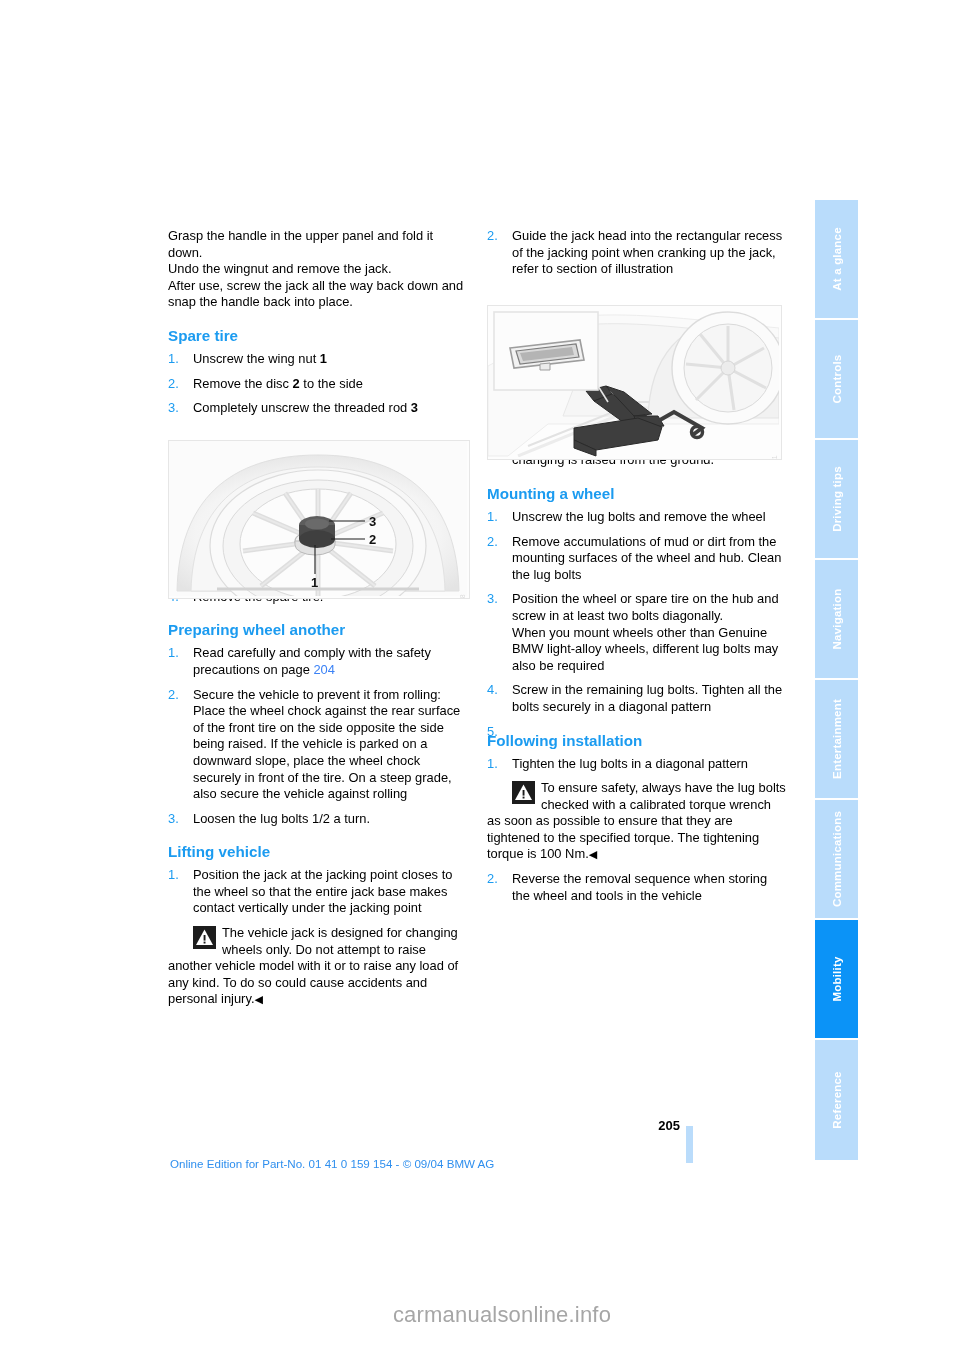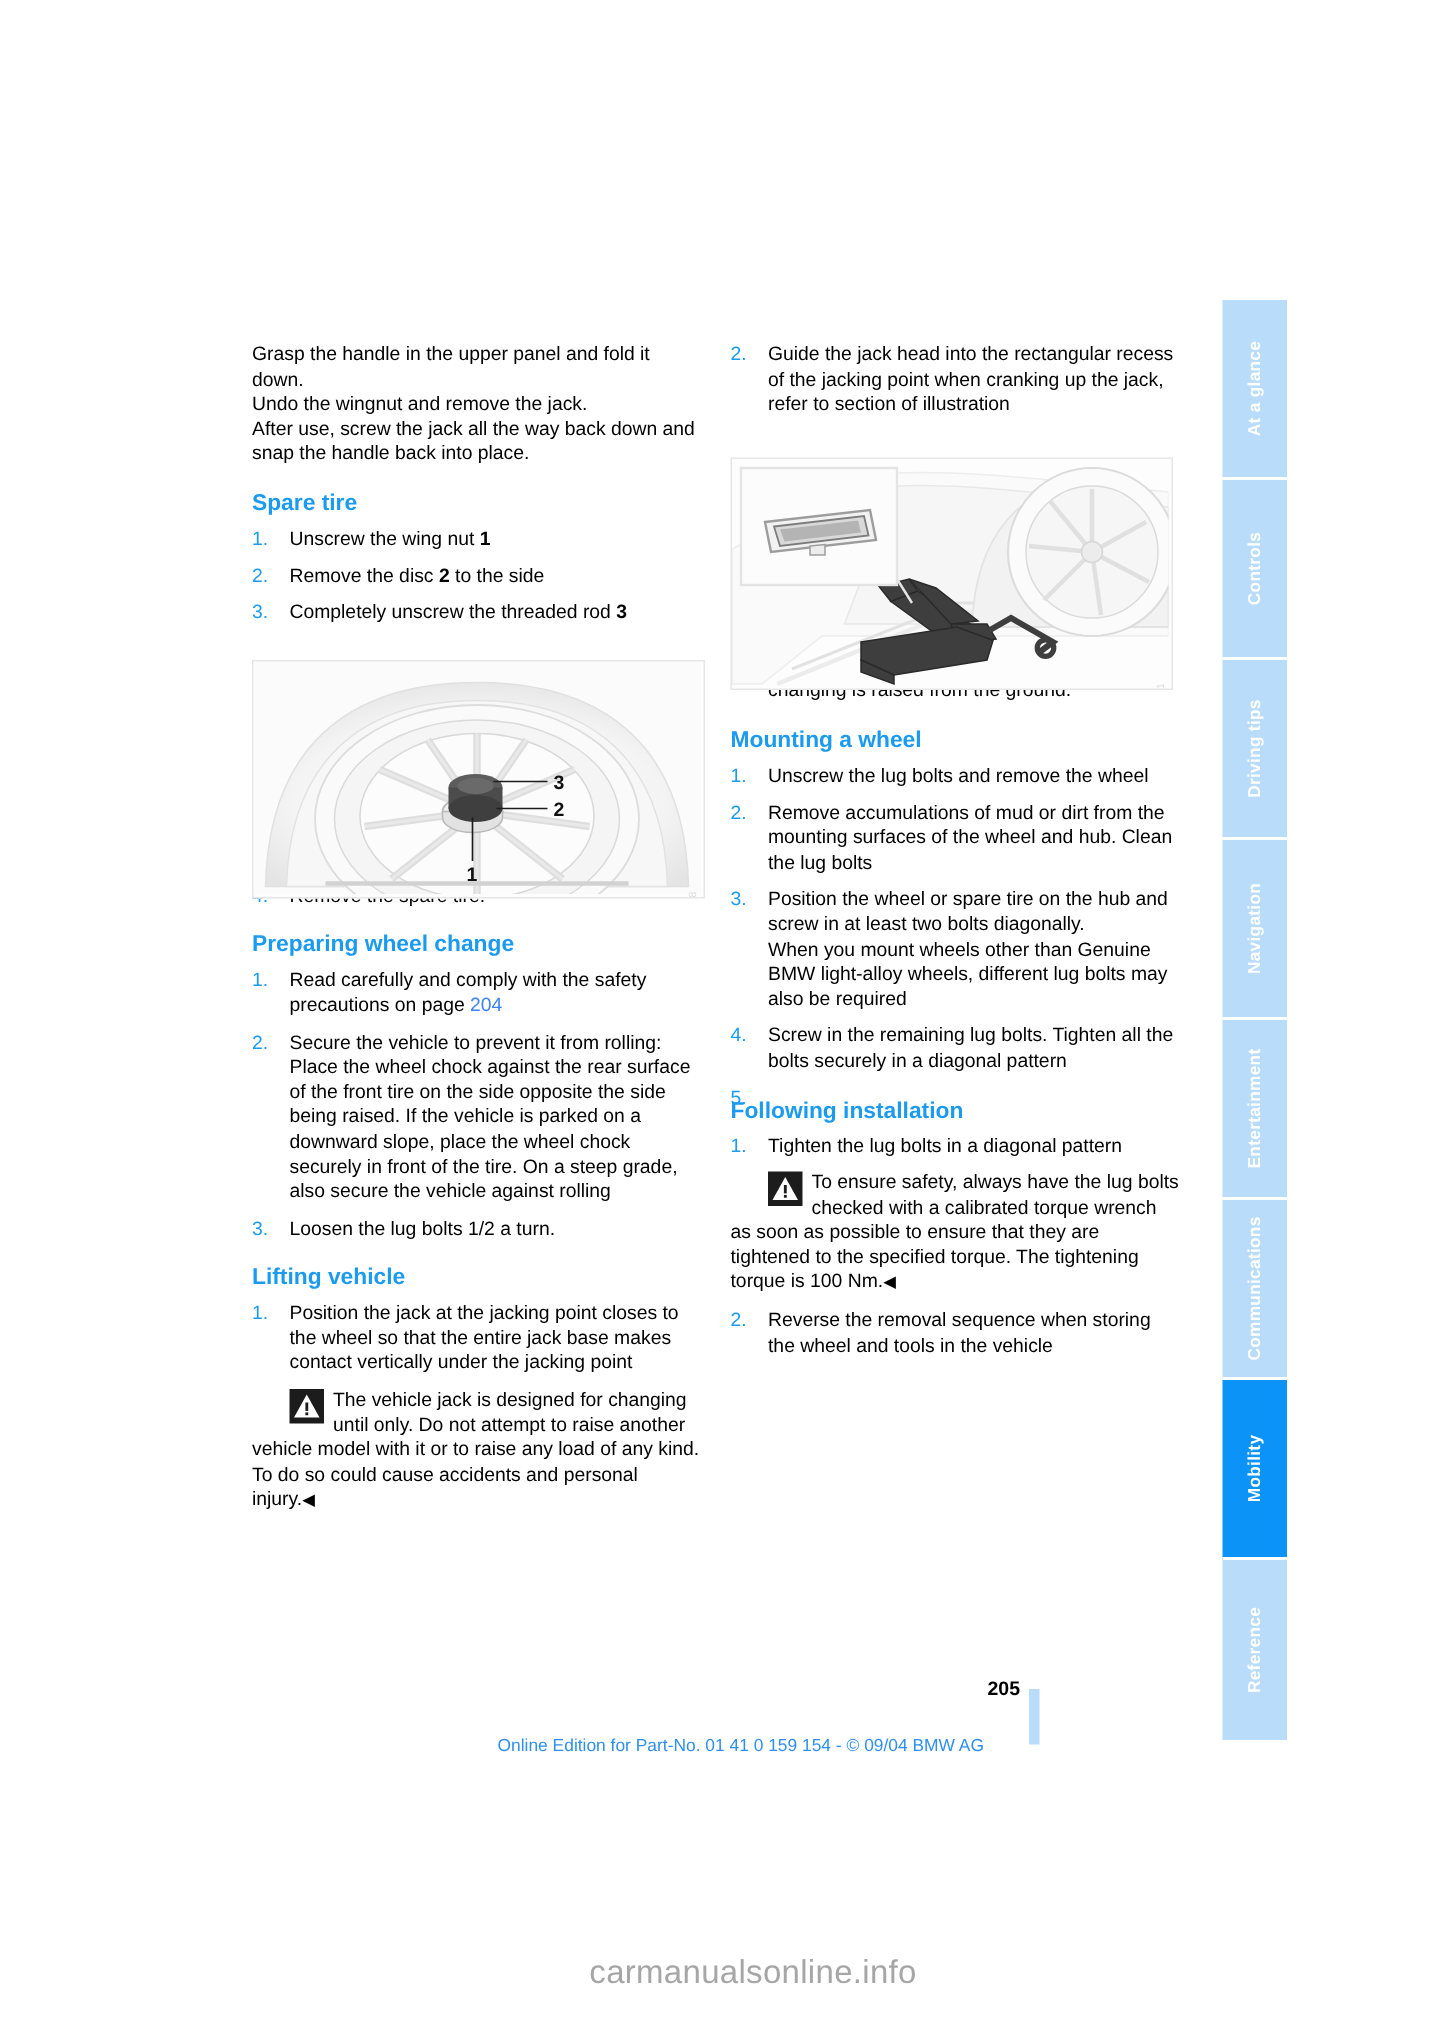--- a/index.html
+++ b/index.html
@@ -101,22 +101,22 @@
   
   .pagenum{
     position:absolute;left:620px;top:1118px;width:60px;
     text-align:right;font-size:13px;font-weight:bold;color:#000;
   }
   .footbar{
     position:absolute;left:686px;top:1126px;width:7px;height:37px;
     background:#badcfb;
   }
   .footline{
-    position:absolute;left:156px;top:1157px;width:500px;
-    text-align:right;font-size:11.6px;color:#2f8fee;
+    position:absolute;left:170px;top:1157px;width:500px;
+    text-align:left;font-size:11.6px;color:#2f8fee;
   }
   .sitewm{
     position:absolute;left:0;top:1302px;width:960px;
     text-align:center;font-size:22px;color:#a6a6a6;
     letter-spacing:0.2px;
     margin-left:22px;
   }
 </style>
 </head>
 <body>
@@ -171,21 +171,21 @@
     </ol>
 
     <div style="height:172px;"></div>
 
     <ol class="steps">
       <li>
         <span class="num">4.</span><span>Remove the spare tire.</span>
       </li>
     </ol>
 
-    <h2 class="sec">Preparing wheel change</h2>
+    <h2 class="sec">Preparing wheel another</h2>
     <ol class="steps">
       <li>
         <span class="num">1.</span><span>Read carefully and comply with the safety precautions on page </span><span class="pglink">204</span>
       </li>
       <li>
         <span class="num">2.</span><span style="white-space:pre-line;">Secure the vehicle to prevent it from rolling:
 Place the wheel chock against the rear surface of the front tire on the side opposite the side being raised. If the vehicle is parked on a downward slope, place the wheel chock securely in front of the tire. On a steep grade, also secure the vehicle against rolling</span>
       </li>
       <li>
         <span class="num">3.</span><span>Loosen the lug bolts 1/2 a turn.</span>
@@ -200,21 +200,21 @@
     </ol>
 
     <div class="warn">
       <span class="wicon">
         <svg width="19" height="19" viewBox="0 0 19 19">
           <polygon points="9.5,1.6 18,17 1,17" fill="#ffffff"></polygon>
           <rect x="8.6" y="7" width="1.9" height="5.6" fill="#1c1c1c"></rect>
           <rect x="8.6" y="13.6" width="1.9" height="1.9" fill="#1c1c1c"></rect>
         </svg>
       </span>
-      <span class="wtext">The vehicle jack is designed for changing until only. Do not attempt to raise another vehicle model with it or to raise any load of any kind. To do so could cause accidents and personal injury.</span><span class="endmark">◀</span>
+      <span class="wtext">The vehicle jack is designed for changing wheels only. Do not attempt to raise another vehicle model with it or to raise any load of any kind. To do so could cause accidents and personal injury.</span><span class="endmark">◀</span>
     </div>
   </div>
 
   <div class="col col-right">
 
     <ol class="steps">
       <li>
         <span class="num">2.</span><span>Guide the jack head into the rectangular recess of the jacking point when cranking up the jack, refer to section of illustration</span>
       </li>
     </ol>

